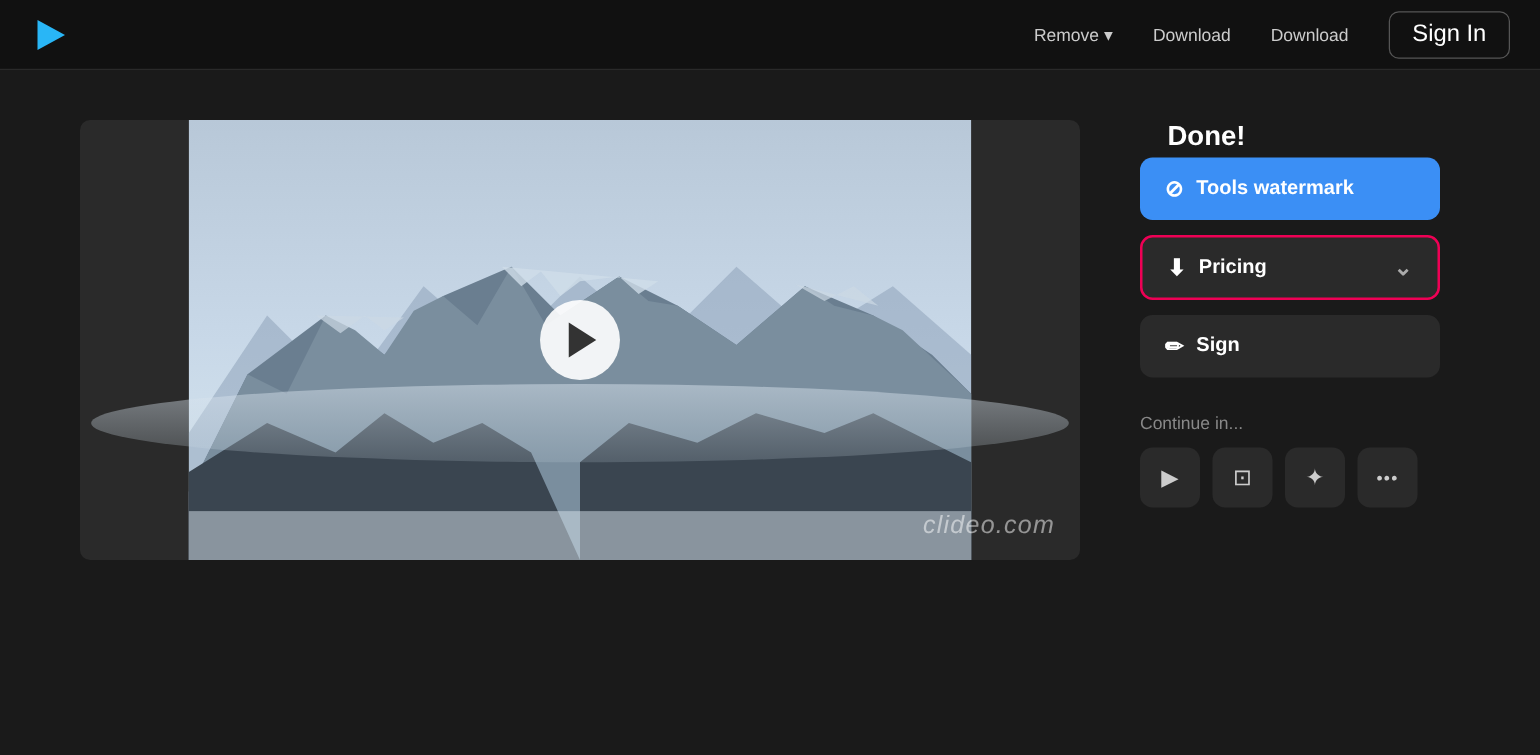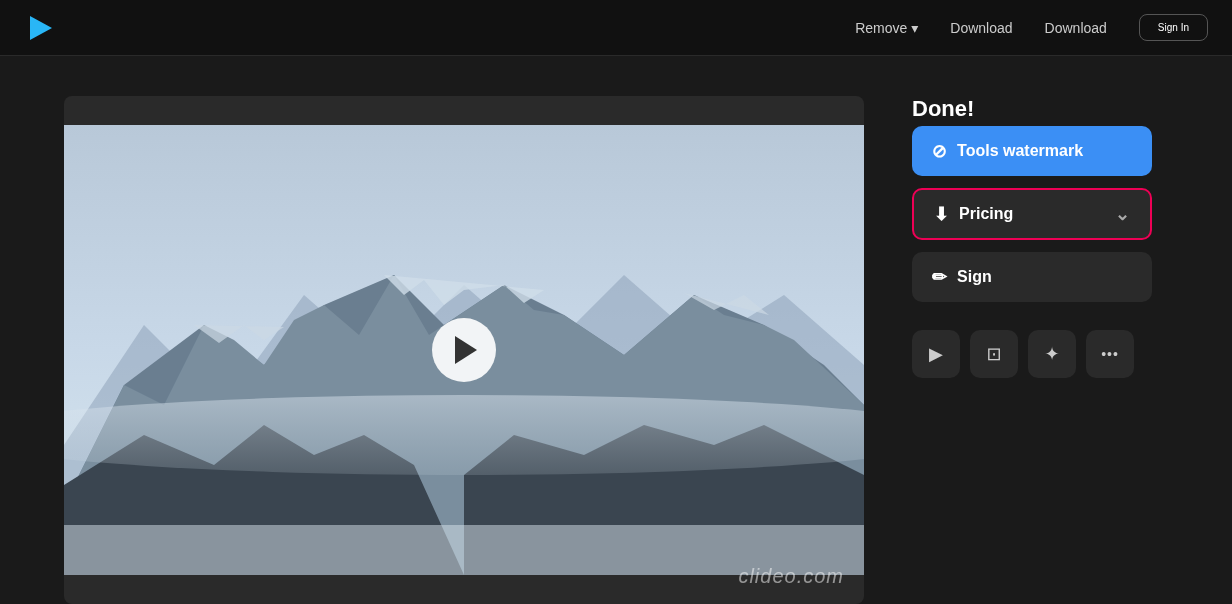--- a/index.html
+++ b/index.html
@@ -52,40 +52,40 @@
       font-size: 10px;
       font-weight: 700;
       padding: 1px 5px;
       border-radius: 4px;
       margin-left: 4px;
     }
     .sign-in-btn {
       background: transparent;
       border: 1.5px solid #555;
       color: #fff;
-      font-size: 10px;
+      font-size: 19px;
       padding: 7px 18px;
       border-radius: 8px;
       cursor: pointer;
       margin-left: 12px;
     }
 
     
     .main {
       display: flex;
       padding: 40px 64px;
       gap: 48px;
       align-items: flex-start;
     }
 
     
     .video-container {
       position: relative;
       width: 800px;
-      height: 508px;
+      height: 352px;
       background: #2a2a2a;
       border-radius: 8px;
       overflow: hidden;
       flex-shrink: 0;
     }
     .play-btn {
       position: absolute;
       top: 50%;
       left: 50%;
       transform: translate(-50%, -50%);
@@ -118,20 +118,21 @@
 
     
     .right-panel {
       flex: 1;
       padding-top: 0;
     }
     .done-title {
       font-size: 22px;
       font-weight: 700;
       margin-bottom: 4px;
+      margin-left: 22px;
     }
     .file-info {
       color: #888;
       font-size: 14px;
       margin-bottom: 24px;
     }
     .file-info span {
       margin: 0 4px;
     }
 
@@ -309,20 +310,21 @@
       <span style="font-size:18px;">⬇</span>
       <span>Pricing</span>
       <span class="download-chevron">⌄</span>
     </button>
 
     <button class="edit-btn">
       <span style="font-size:18px;">✏</span>
       <span>Sign</span>
     </button>
 
+    <div class="continue-label">Continue in...</div>
     <div class="continue-icons">
       <button class="continue-icon-btn">
         <span>▶</span>
       </button>
       <button class="continue-icon-btn">
         <span>⊡</span>
       </button>
       <button class="continue-icon-btn">
         <span>✦</span>
       </button>

